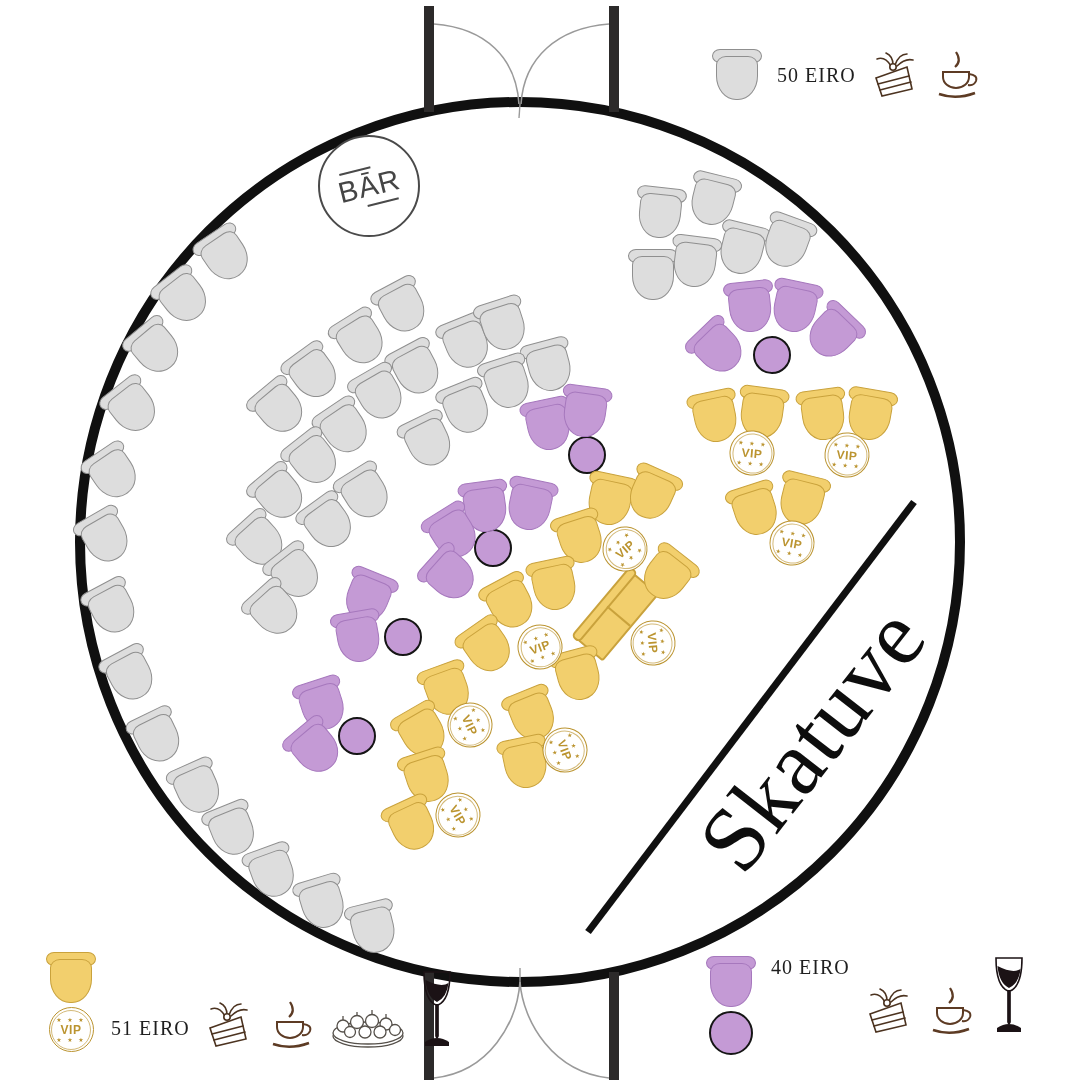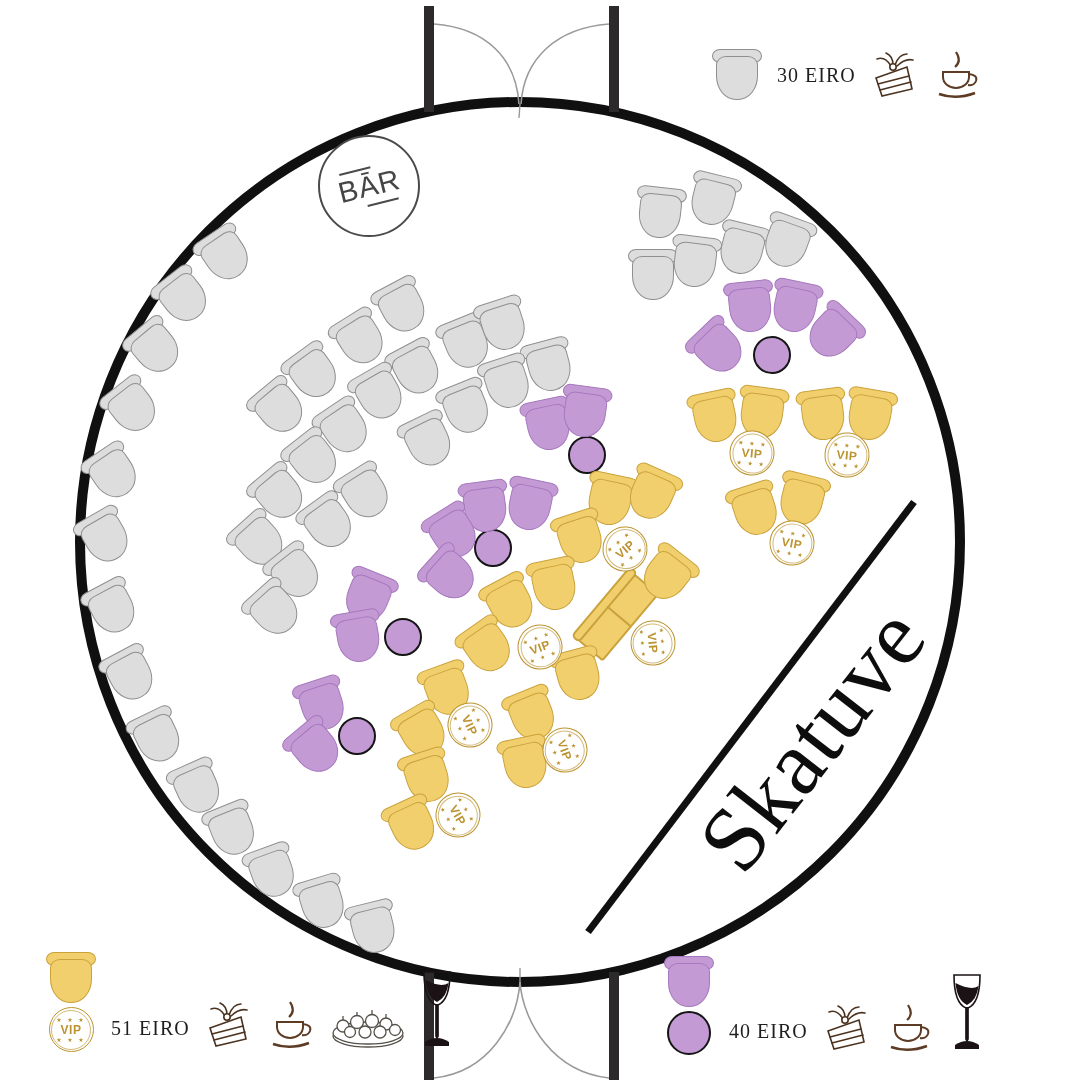--- a/index.html
+++ b/index.html
@@ -56,21 +56,21 @@
     font:400 92px "Liberation Serif",serif;color:#0d0d0d;white-space:nowrap;letter-spacing:1px}
 
   
   .legend{position:absolute;display:flex;gap:15px}
   .legend .stack{display:flex;flex-direction:column;gap:3px;align-items:center}
   .legend .price{font:400 20px "Liberation Serif",serif;color:#1f1f1f;letter-spacing:1px;white-space:nowrap}
   .legend .perks{display:flex;gap:10px;align-items:flex-end}
   .legend .perk{color:var(--icon_brown);display:block;line-height:0}
   .legend-tr{left:712px;top:38px;height:74px;align-items:center}
   .legend-bl{left:46px;top:952px;align-items:flex-end}
-  .legend-br{left:664px;top:956px;align-items:flex-end}
+  .legend-br{left:706px;top:956px;align-items:flex-start}
   .legend-bl .price,.legend-br .price{margin-bottom:12px}
   .legend-bl .perks,.legend-br .perks{margin-bottom:2px}
 </style>
 </head>
 <body>
 
 <div id="stagepage">
 
   <svg class="maplayer" width="1080" height="1080" viewBox="0 0 1080 1080">
     <circle cx="520" cy="542" r="440" fill="none" stroke="#101010" stroke-width="10"></circle>
@@ -454,21 +454,21 @@
     </div>
   </div>
 
   <div class="stage-label">Skatuve</div>
 
   <div class="legend legend-tr">
     <div class="chair gray inline">
       <div class="back"></div>
       <div class="body"></div>
     </div>
-    <div class="price">30 EIRO</div>
+    <div class="price">50 EIRO</div>
     <div class="perks">
         <span class="perk"><svg viewBox="0 0 50 50" width="50" height="50">
             <g fill="none" stroke="currentColor" stroke-width="1.6" stroke-linecap="round">
               <path d="M5 28 L36 17 L41 39 L11 46 Z" fill="#fff"></path>
               <path d="M7 34 L38 26"></path>
               <path d="M9 40 L40 32"></path>
               <path d="M20 16 Q14 6 6 9"></path>
               <path d="M22 15 Q22 6 15 3"></path>
               <path d="M24 15 Q28 4 36 4"></path>
               <path d="M26 16 Q34 8 42 10"></path>

